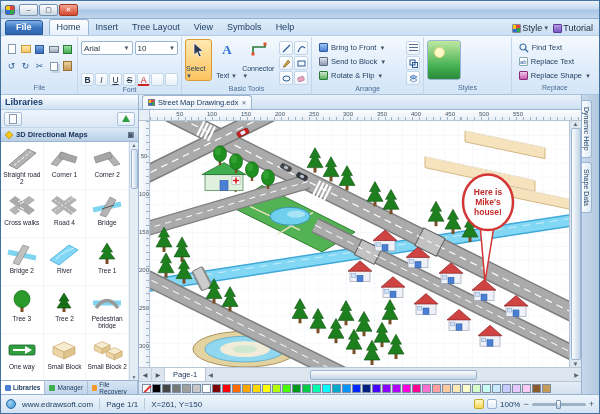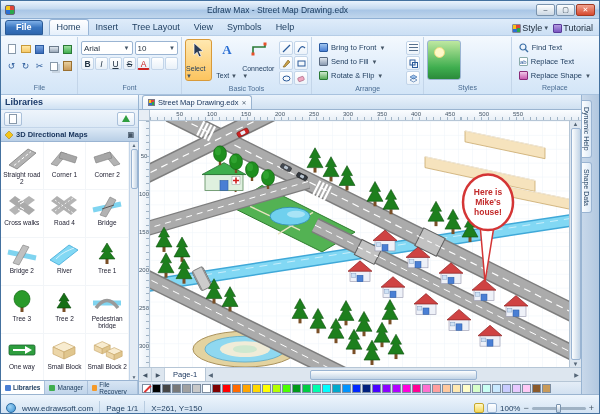--- a/index.html
+++ b/index.html
@@ -29,21 +29,21 @@
 .glabel{height:10px;text-align:center;font-size:7px;color:#4a6c92}
 .icogrid{display:grid;grid-template-columns:repeat(5,13px);grid-auto-rows:16px;gap:1px;padding-top:3px}
 .ric{display:flex;align-items:center;justify-content:center;border:1px solid transparent;border-radius:2px;font-size:9px;color:#2a5a9a}
 .i-page{width:8px;height:10px;background:#fff;border:1px solid #8899aa}
 .i-folder{width:10px;height:8px;background:linear-gradient(#ffe9a8,#f5c96a);border:1px solid #c89a3a}
 .i-disk{width:9px;height:9px;background:linear-gradient(#7aa6e0,#3a6ab8);border:1px solid #2a5aa0}
 .i-print{width:10px;height:7px;background:linear-gradient(#dfe6ee,#9aa8b8);border:1px solid #6a7a8a}
 .i-export{width:9px;height:9px;background:linear-gradient(#9fdf9f,#3fae4f);border:1px solid #2a7a36}
 .i-copy{width:8px;height:9px;background:#fff;border:1px solid #8899aa;box-shadow:2px 2px 0 #c8d4e0}
 .i-paste{width:9px;height:10px;background:linear-gradient(#e8cf9e,#c89a5a);border:1px solid #9a7030}
-.fr{display:flex;flex-direction:column;gap:2px;padding-top:3px}
+.fr{display:flex;flex-direction:column;gap:18px;padding-top:3px}
 .combo{display:flex;align-items:center;border:1px solid #9ab4d2;background:#fff;height:14px;padding:0 2px;border-radius:2px}
 .combo .cv{flex:1;font-size:8px}
 .fbtns{display:flex;gap:1px}
 .fb{width:13px;height:13px;border:1px solid #c3d5e9;border-radius:2px;background:linear-gradient(#fff,#e8f0f8);text-align:center;line-height:12px;font-size:8.5px;color:#234}
 .lines-ic{width:9px;height:8px;background:repeating-linear-gradient(#56708e 0 1px,transparent 1px 3px)}
 .bigbtn{width:31px;height:42px;margin:1px 1px 0 0;border:1px solid transparent;border-radius:3px;display:flex;flex-direction:column;align-items:center;justify-content:space-between;padding:2px 0 1px;font-size:7px;color:#1c3a5c}
 .bigbtn.active{background:linear-gradient(#ffe8b0,#fcc45f);border-color:#d89a3a}
 .bigbtn svg{flex:0 0 auto}
 .minicol{display:grid;grid-template-columns:14px 14px;grid-auto-rows:14px;gap:1px;padding:3px 0 0 2px}
 .mic{border:1px solid #c3d5e9;border-radius:2px;background:linear-gradient(#fff,#ecf3fa);display:flex;align-items:center;justify-content:center;font-size:8px;color:#2a5a9a}
@@ -106,39 +106,38 @@
 .hscroll{flex:1;display:flex;align-items:center;justify-content:space-between;padding:0 2px;font-size:6px;color:#567}
 .hthumb{height:10px;flex:0 0 45%;background:linear-gradient(#fdfefe,#c2d4e6);border:1px solid #9ab4d2;border-radius:2px}
 .palrow{height:13px;flex:0 0 13px;display:flex;align-items:center;gap:1px;background:linear-gradient(#e4edf7,#d2e1f1);border-top:1px solid #b6c6d6;padding:0 3px;overflow:hidden}
 .sw{width:9px;height:9px;flex:0 0 9px;border:1px solid #7d8da0}
 .sw.none{background:#fff;position:relative}
 .sw.none::after{content:"";position:absolute;left:0;top:3.5px;width:9px;height:1.5px;background:#d33;transform:rotate(-45deg)}
 
 .rstrip{width:18px;flex:0 0 18px;background:linear-gradient(90deg,#c8d8ea,#b2c8e0);border-left:1px solid #98b4d2;display:flex;flex-direction:column;gap:4px;padding-top:5px}
 .vtab{writing-mode:vertical-rl;font-size:7px;color:#1a3a5c;background:linear-gradient(90deg,#fdfeff,#dce9f6);border:1px solid #9ab4d2;border-left:0;border-radius:0 3px 3px 0;padding:6px 1px;align-self:flex-start}
 
-.sbar{height:19px;flex:0 0 19px;display:flex;align-items:flex-end;background:linear-gradient(#eef5fc,#d3e3f3);border-top:1px solid #9ab4d0;padding:0 5px;font-size:8px;color:#1a3a5c;gap:6px}
+.sbar{height:19px;flex:0 0 19px;display:flex;align-items:center;background:linear-gradient(#eef5fc,#d3e3f3);border-top:1px solid #9ab4d0;padding:0 5px;font-size:8px;color:#1a3a5c;gap:6px}
 .globe{width:10px;height:10px;border-radius:50%;background:radial-gradient(circle at 35% 35%,#9fd4f5,#3a8fd0);border:1px solid #2a6aa0}
 .ssep{width:1px;height:12px;background:#b8cce0}
 .ssp{flex:1}
 .zbox{display:flex;align-items:center;gap:3px}
 .zic{width:10px;height:10px;border:1px solid #9ab4d2;border-radius:2px;background:linear-gradient(#fff,#e4eef8)}
 .zic.fit{background:linear-gradient(#fff8c8,#f5d85a);border-color:#c8a82a}
 .ztrack{width:54px;height:3px;background:#9fb2c4;border-radius:2px;position:relative}
 .zthumb{position:absolute;left:24px;top:-3px;width:5px;height:9px;background:linear-gradient(#fdfefe,#b8cce0);border:1px solid #7a93ad;border-radius:1px}
 .zpm{font-size:9px;color:#456;line-height:9px}
 </style>
 </head>
 <body>
 
 <div class="win">
 
   <div class="tbar">
     <span class="appicon"></span>
-    <span class="ttl">Edraw Max - Street Map Drawing.edx</span>
     <span class="wbtns">
       <span class="wb">–</span>
       <span class="wb">▢</span>
       <span class="wb close">✕</span>
     </span>
   </div>
 
   <div class="mbar">
     <span class="filebtn">File</span>
     <span class="mtab act">Home</span>
@@ -280,21 +279,21 @@
     <div class="grp" style="width:118px">
       <div class="gbody">
         <div class="stack" style="flex:1">
           <span class="sbtn">
               <span class="sic front"></span>
               <span>Bring to Front</span>
               <span class="caret">▼</span>
             </span>
           <span class="sbtn">
               <span class="sic back"></span>
-              <span>Send to Fill</span>
+              <span>Send to Block</span>
               <span class="caret">▼</span>
             </span>
           <span class="sbtn">
               <span class="sic rot"></span>
               <span>Rotate &amp; Flip</span>
               <span class="caret">▼</span>
             </span>
         </div>
         <div class="minicol" style="grid-template-columns:14px">
           <span class="mic">

